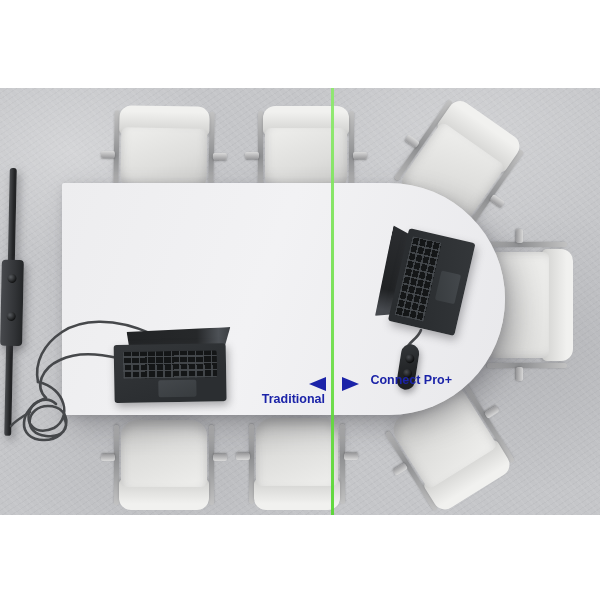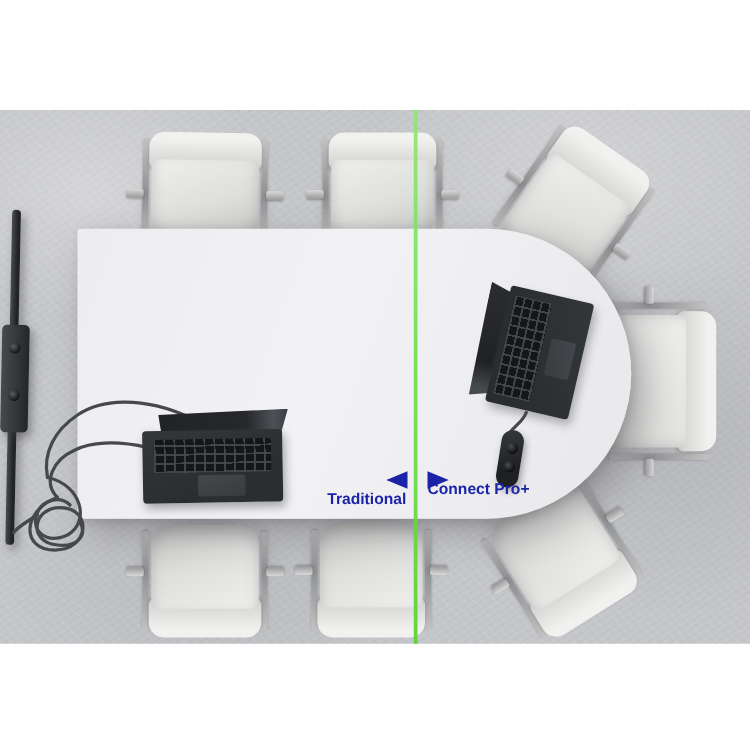--- a/index.html
+++ b/index.html
@@ -152,21 +152,21 @@
   .divider{
     position:absolute;left:331px;top:88px;width:3px;height:427px;
     opacity:.92;
   }
   .labels{position:absolute;left:0;top:0;width:600px;height:600px;pointer-events:none;}
   .lab{
     position:absolute;font-size:12.5px;font-weight:700;letter-spacing:0;
     color:var(--label-blue,#1b23a8);
   }
   .lab.trad{left:235px;top:392px;width:90px;text-align:right;}
-  .lab.pro{left:342px;top:384px;width:110px;text-align:left;}
+  .lab.pro{left:342px;top:373px;width:110px;text-align:right;}
   .tri{position:absolute;width:0;height:0;border-top:7px solid transparent;border-bottom:7px solid transparent;}
   .tri.left {left:309px;top:377px;border-right:17px solid var(--label-blue,#1b23a8);}
   .tri.right{left:342px;top:377px;border-left:17px solid var(--label-blue,#1b23a8);}
 </style>
 </head>
 <body>
 
 <div class="stage">
 
   <div class="scene">

